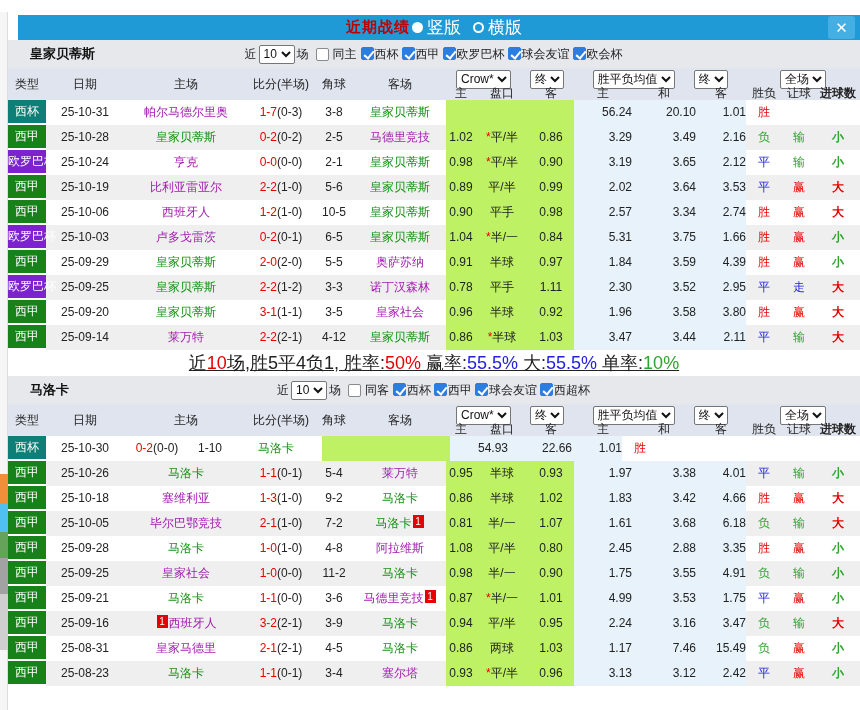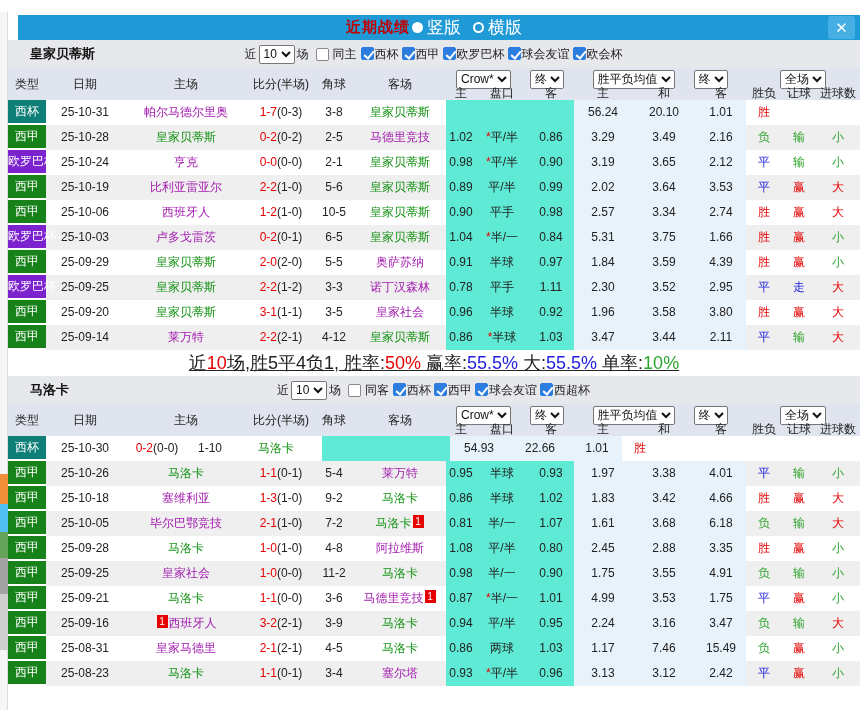--- a/index.html
+++ b/index.html
@@ -46,27 +46,27 @@
   .th-vc { line-height:32px; }
   .hgroup { display:flex; flex-direction:column; }
   .hg-top { height:20px; display:flex; align-items:center; justify-content:center; gap:19px; padding-top:2px; }
   .hg-bot { display:flex; height:12px; line-height:11px; font-size:12px; }
   .w-odds { width:128px; } .w-avg { width:172px; } .w-res { width:114px; }
 
   
   .col-type{width:38px;} .col-date{width:78px;} .col-home{width:124px;} .col-score{width:66px;}
   .col-corner{width:40px;} .col-away{width:92px;} .col-oh{width:30px;} .col-hc{width:52px;}
   .col-oa{width:46px;} .col-ah{width:58px;} .col-ad{width:64px;} .col-aa{width:50px;}
-  .col-res{width:36px;} .col-hres{width:34px;} .col-gres{width:44px;}
+  .col-res{width:36px;} .col-hres{width:34px;} .col-gres{width:44px;font-weight:bold;}
 
   
   .mrow { display:flex; height:25px; line-height:25px; }
   .r-odd { background:#fff; } .r-even { background:#efefef; }
   .tbadge { color:#fff; border-bottom:2px solid #fff; line-height:23px; }
-  .bg-odds { background:#5eead4; } .bg-avg { background:#e7f2fa; }
+  .bg-odds { background:#bef264; } .bg-avg { background:#e7f2fa;text-align:right; }
   .sc-main { color:#e60000; } .sc-half { color:#222; }
   .tname { color:#a21caf; } .tname.green { color:#129112; }
   .card { display:inline-block; background:#e60000; color:#fff; font-size:10px; width:11px; height:13px; line-height:13px; text-align:center; vertical-align:2px; margin:0 1px; }
   .star { color:#e60000; }
   .res-red { color:#e60000; } .res-green { color:#2fa52f; } .res-blue { color:#2222dd; }
 
   
   .summary { height:26px; line-height:26px; text-align:center; font-size:18px; background:#fff; color:#222;text-decoration:underline; }
   .summary.short { height:24px; line-height:24px; }
   .sm { white-space:pre; }

